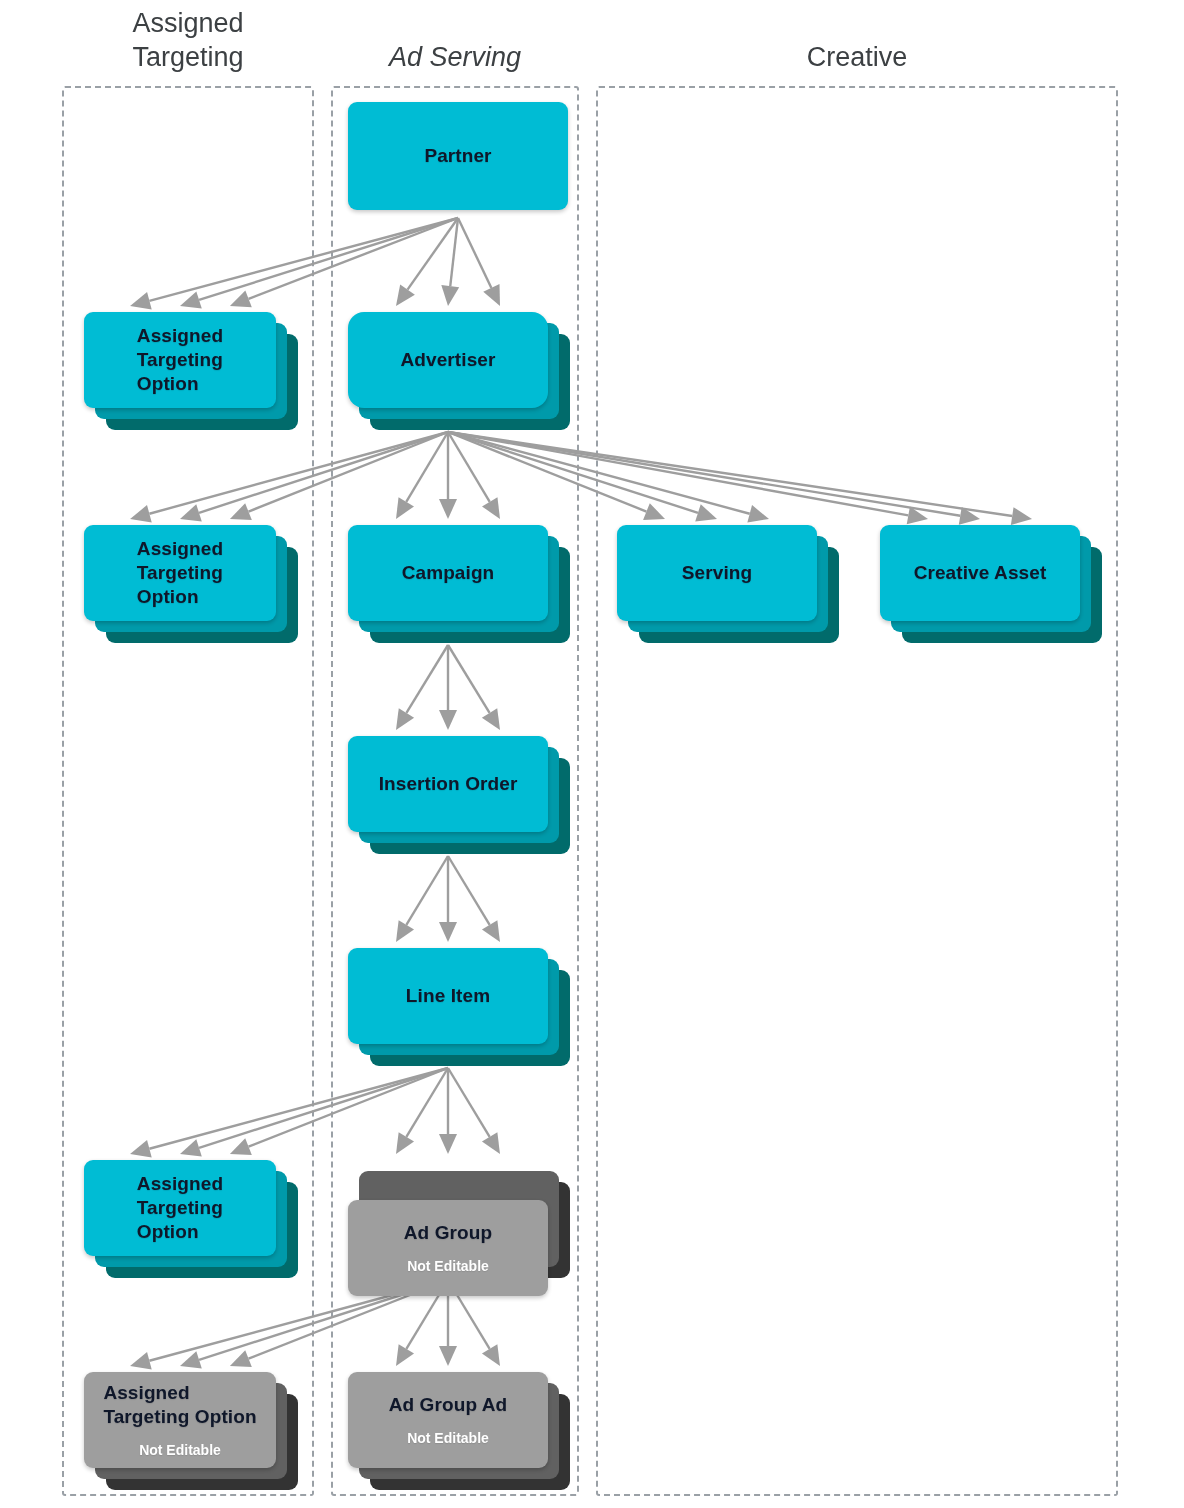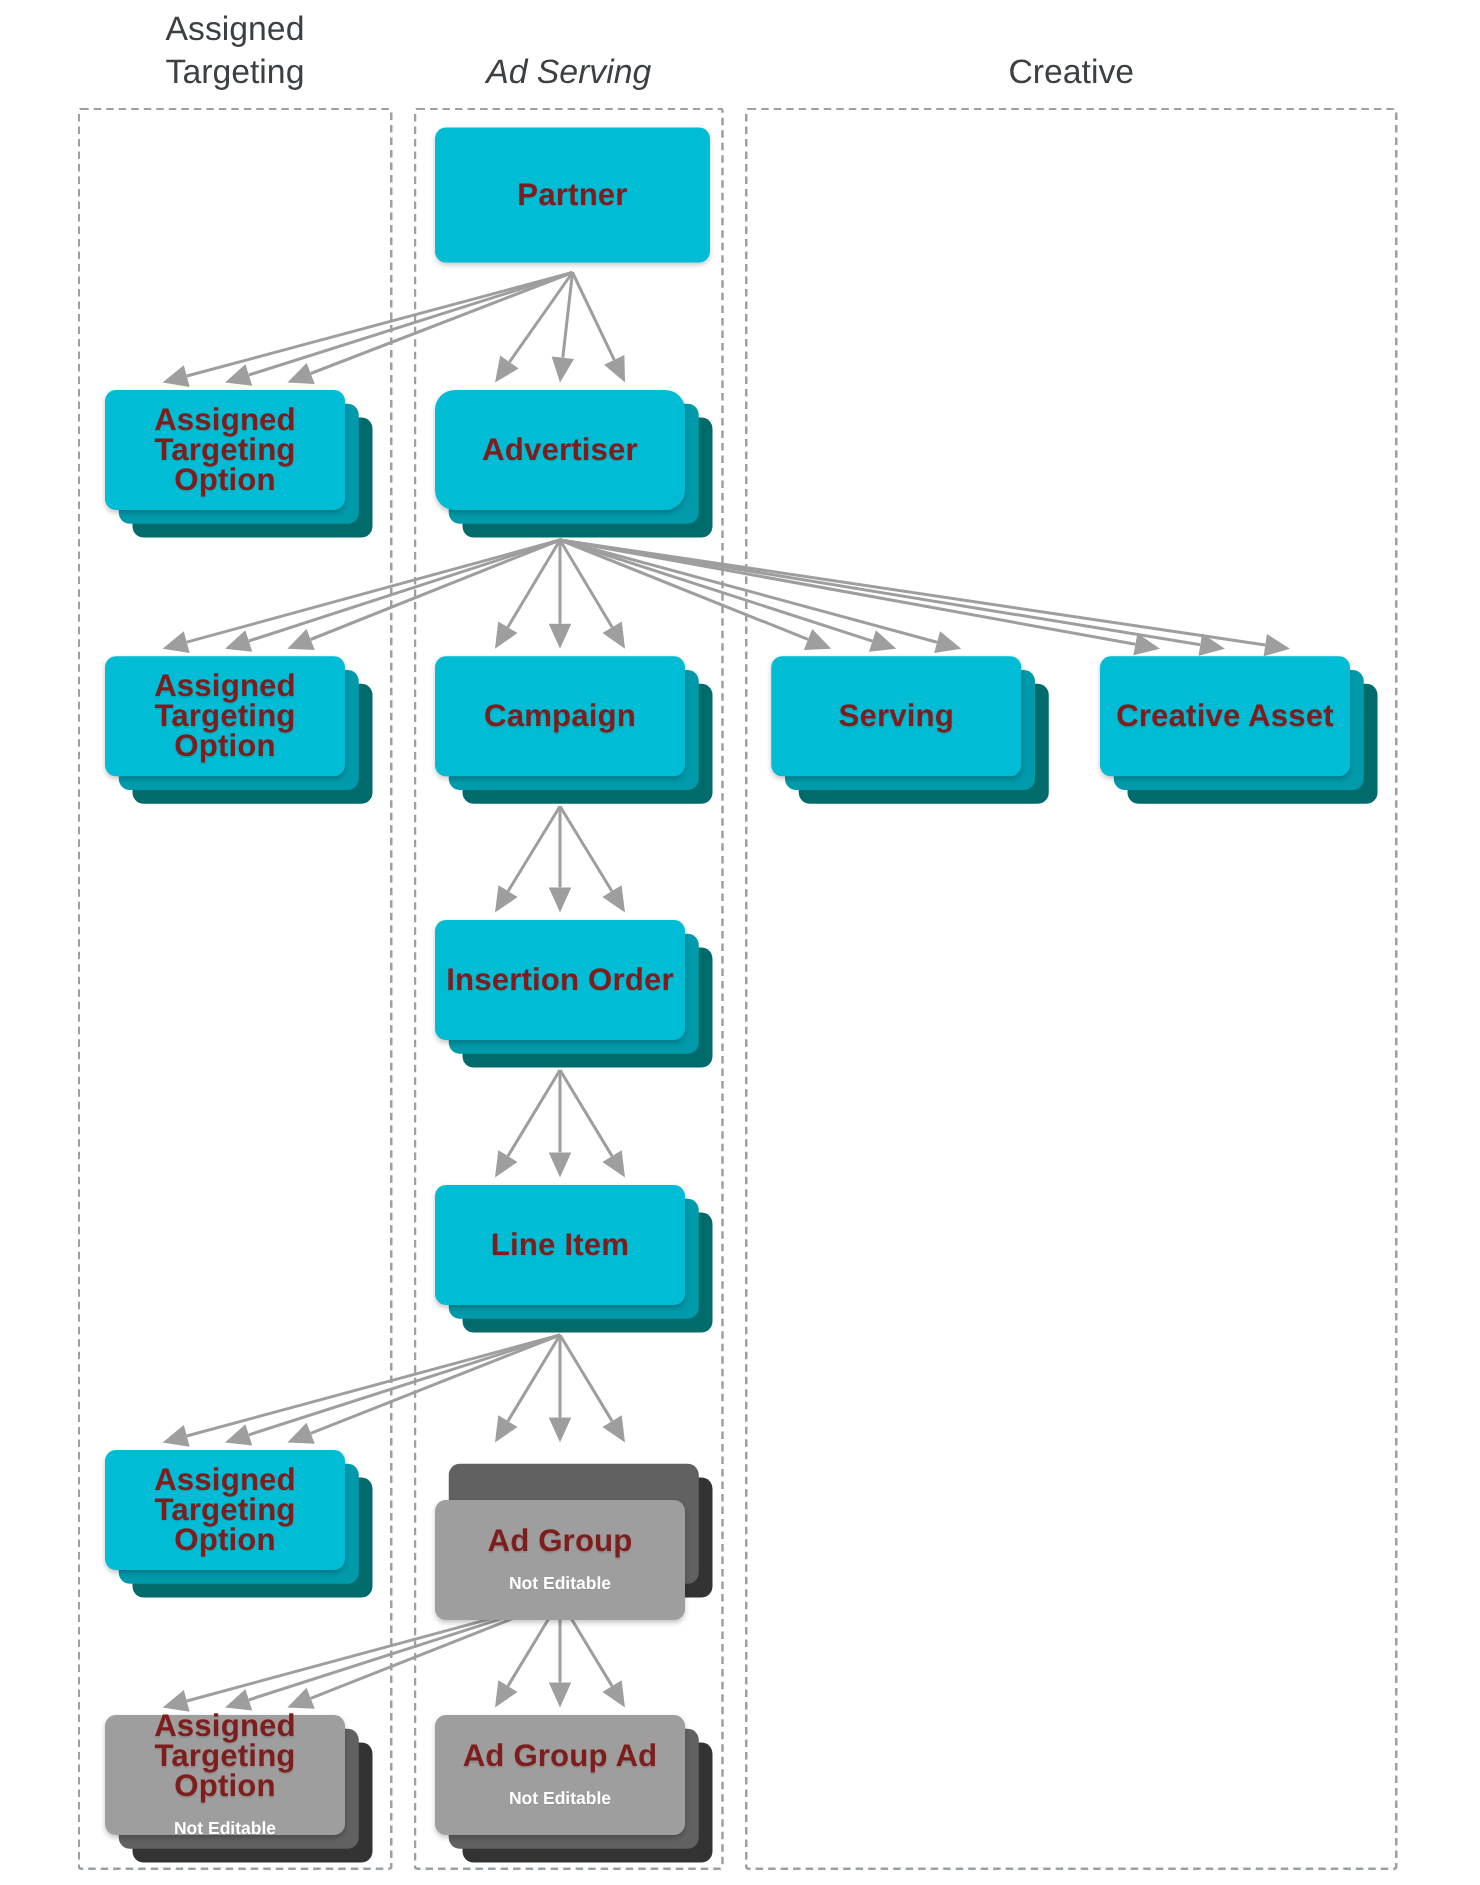--- a/index.html
+++ b/index.html
@@ -66,25 +66,25 @@
   .node .layer.back1 { }
   .node .layer.front {
     left: 0; top: 0;
     display: flex;
     flex-direction: column;
     align-items: center;
     justify-content: center;
     box-shadow: 0 2px 4px rgba(0,0,0,0.22);
   }
   .node .title {
-    color: #7f1d1d;
+    color: #0f172a;
     font-weight: bold;
-    font-size: 25px;
+    font-size: 19px;
     line-height: 24px;
-    text-align: center;
+    text-align: left;
     letter-spacing: 0.1px;
     white-space: pre-line;
     text-shadow: 0 1px 1px rgba(0,0,0,0.10);
   }
   .node .subtitle {
     color: #ffffff;
     font-weight: bold;
     font-size: 14px;
     line-height: 18px;
     text-align: center;

